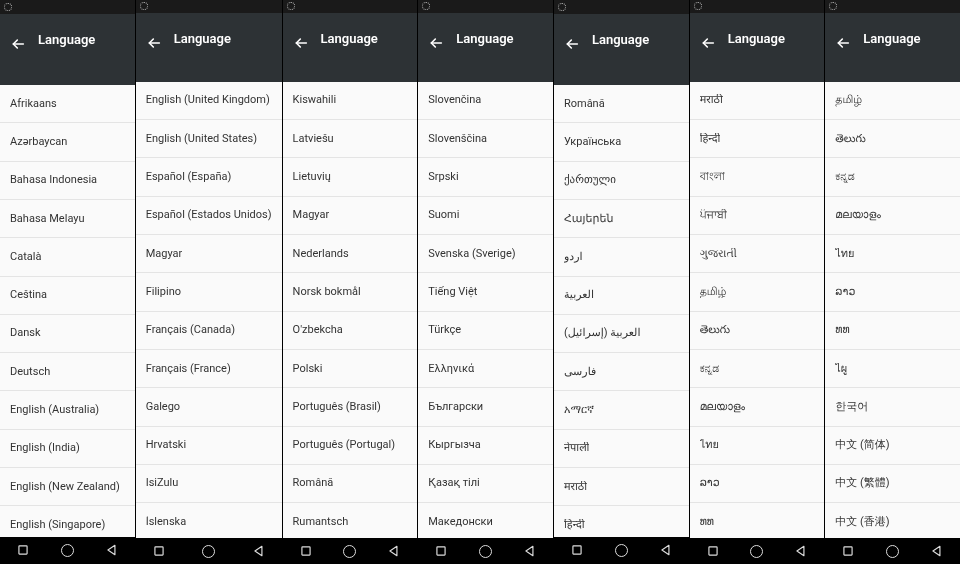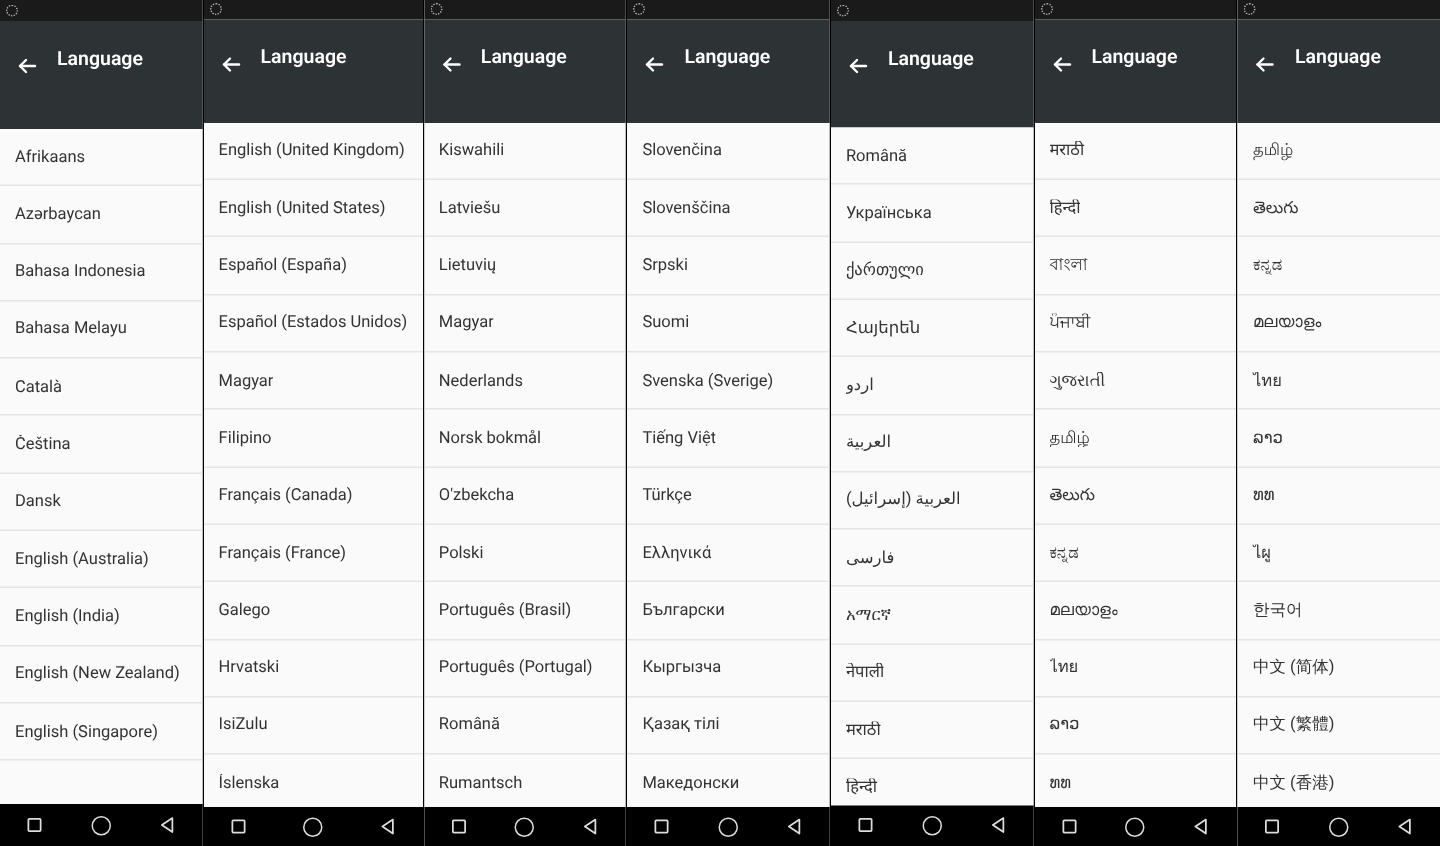--- a/index.html
+++ b/index.html
@@ -137,20 +137,23 @@
         <div class="row">
           <span>Català</span>
         </div>
         <div class="row">
           <span>Čeština</span>
         </div>
         <div class="row">
           <span>Dansk</span>
         </div>
         <div class="row">
+          <span>Deutsch</span>
+        </div>
+        <div class="row">
           <span>English (Australia)</span>
         </div>
         <div class="row">
           <span>English (India)</span>
         </div>
         <div class="row">
           <span>English (New Zealand)</span>
         </div>
         <div class="row">
           <span>English (Singapore)</span>

